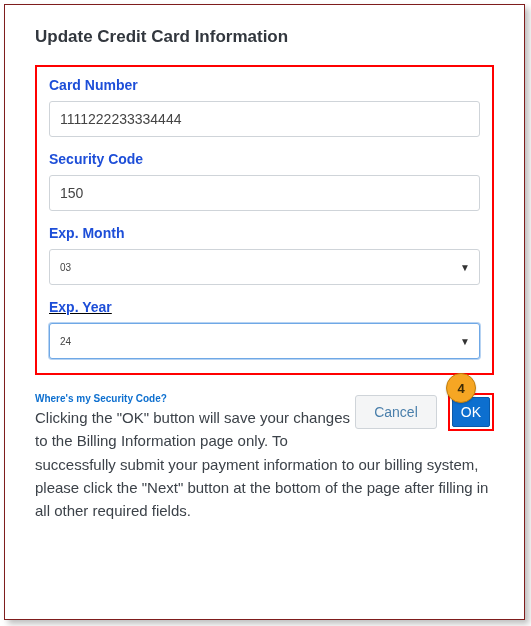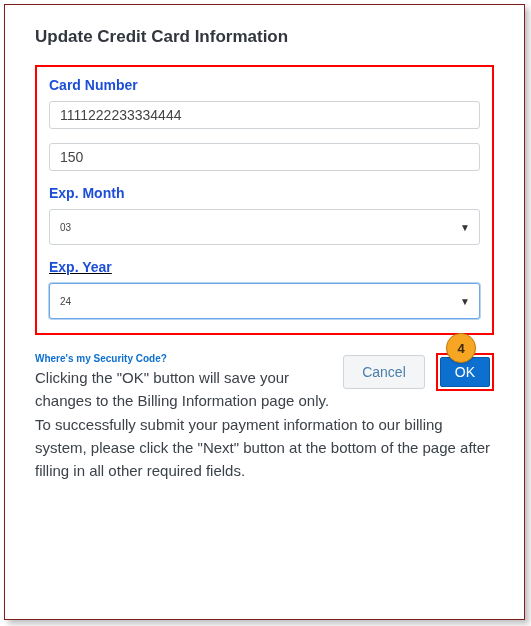--- a/index.html
+++ b/index.html
@@ -29,21 +29,21 @@
   .field:last-child { margin-bottom: 0; text-decoration: underline; }
   .field-label {
     font-size: 14px;
     font-weight: 700;
     color: #1d4ed8;
     margin-bottom: 8px;
     display: block;
   }
   .text-input {
     width: 100%;
-    height: 28px;
+    height: 36px;
     border: 1px solid #cfd4d9;
     border-radius: 3px;
     padding: 0 10px;
     font-size: 14px;
     color: #444;
     background: #fff;
   }
   .select-wrap {
     position: relative;
     width: 100%;
@@ -102,21 +102,21 @@
   .ok-wrap {
     border: 2px solid #ff0000;
     padding: 2px;
     display: inline-block;
   }
   .btn-ok {
     background: #0d6fcf;
     border: 1px solid #0a5aa9;
     color: #fff;
     font-weight: 500;
-    padding: 0 14px;
+    padding: 0 8px;
     height: 30px;
     border-radius: 2px;
   }
   .help-heading {
     color: #0d6fcf;
     font-weight: 700;
     font-size: 10px;
     margin-bottom: 2px;
   }
   .help-text {
@@ -150,20 +150,21 @@
   <div class="title">Update Credit Card Information</div>
 
   <div class="form-box">
 
     <div class="field">
       <label class="field-label">Card Number</label>
       <input type="text" class="text-input" value="1111222233334444" style="">
     </div>
 
     <div class="field">
+      <label class="field-label">Security Code</label>
       <input type="text" class="text-input" value="150" style="">
     </div>
 
     <div class="field">
       <label class="field-label">Exp. Month</label>
       <div class="select-wrap">
         <select class="select-input">
           <option>03</option>
         </select>
         <span class="select-caret">▼</span>

